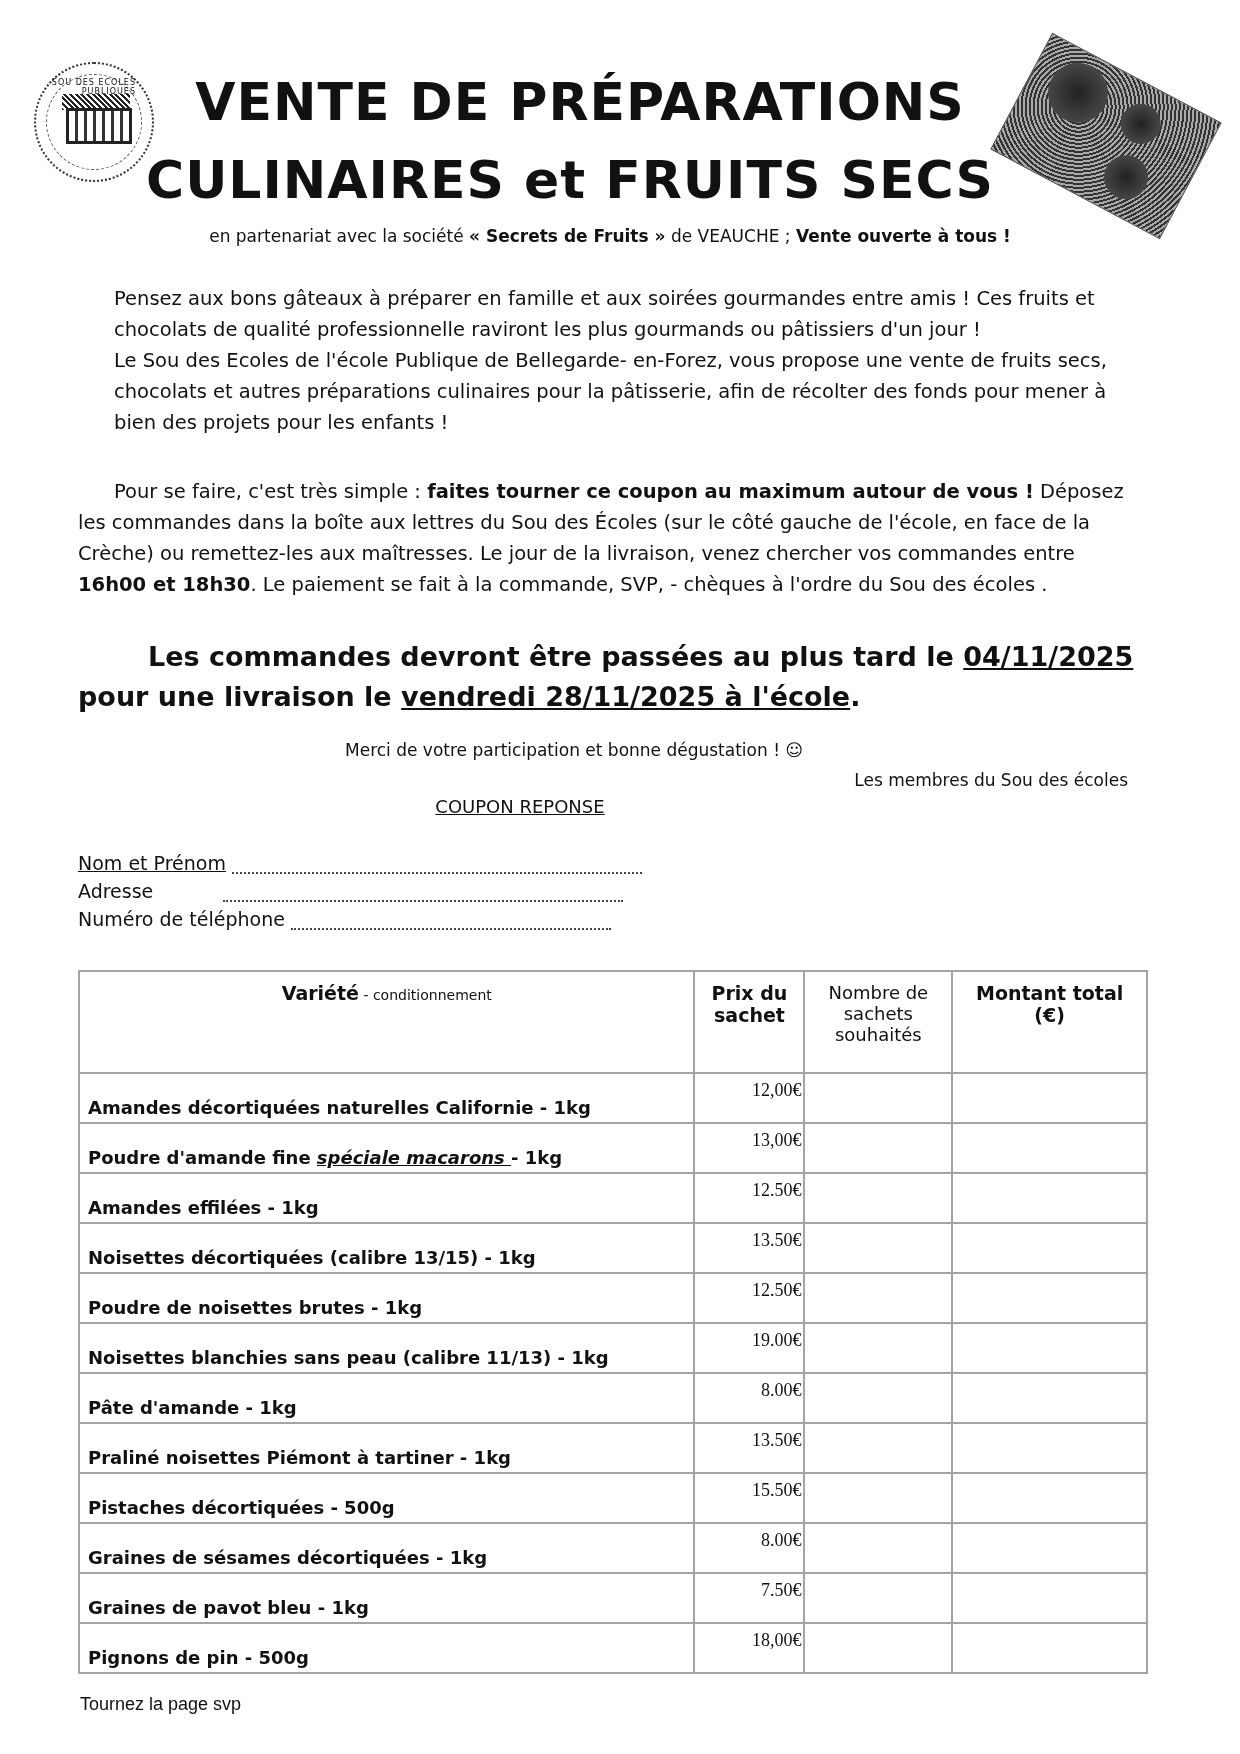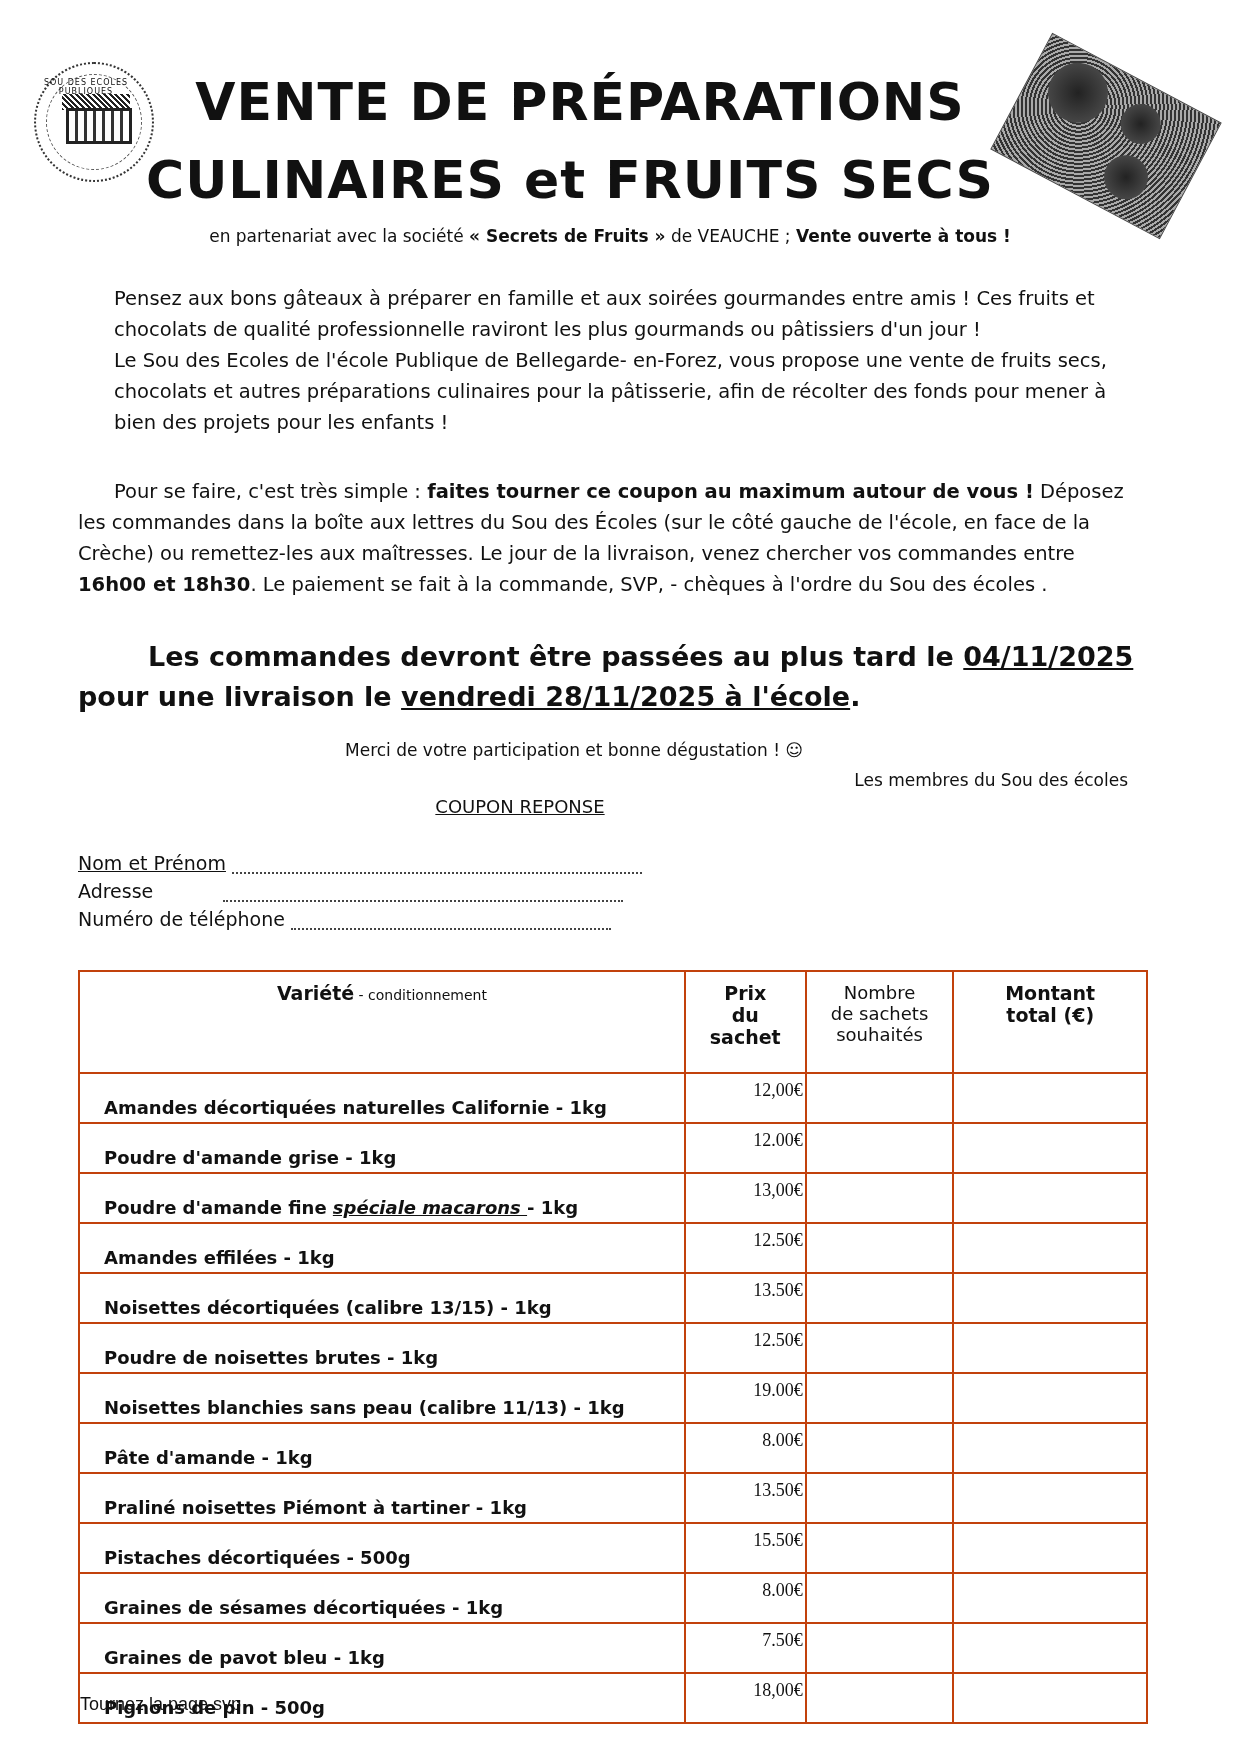--- a/index.html
+++ b/index.html
@@ -4,42 +4,42 @@
 <style>
   html, body { margin:0; padding:0; background:#ffffff; }
   body { width:1240px; height:1754px; position:relative; overflow:hidden;
          font-family:"DejaVu Sans", sans-serif; color:#111; }
   .abs { position:absolute; }
   .logo { left:34px; top:62px; width:120px; height:120px; border-radius:50%;
           border:2px dotted #333; box-sizing:border-box; }
   .logo .ring { position:absolute; left:10px; top:10px; right:10px; bottom:10px; border-radius:50%; border:1px dashed #555; }
   .logo .house { position:absolute; left:30px; top:44px; width:60px; height:30px; border:3px solid #222; background:repeating-linear-gradient(90deg,#fff 0 6px,#333 6px 9px); }
   .logo .roof { position:absolute; left:26px; top:30px; width:68px; height:16px; background:repeating-linear-gradient(45deg,#222 0 2px,#fff 2px 4px); }
-  .logo .txt { position:absolute; left:0; right:16px; top:14px; text-align:center; font-size:8px; letter-spacing:1px; }
+  .logo .txt { position:absolute; left:0; right:16px; top:14px; text-align:right; font-size:8px; letter-spacing:1px; }
   .photo { left:1010px; top:70px; width:190px; height:130px; transform:rotate(28deg);
            background:repeating-radial-gradient(circle at 30% 40%, #333 0 2px,#aaa 2px 4px); border:1px solid #444; }
   .photo .c1,.photo .c2,.photo .c3 { position:absolute; border-radius:50%; background:radial-gradient(#222,#555); }
   .photo .c1 { left:20px; top:10px; width:60px; height:60px; }
   .photo .c2 { left:100px; top:18px; width:40px; height:40px; }
   .photo .c3 { left:110px; top:70px; width:44px; height:44px; }
   .title { left:150px; width:860px; text-align:center; font-weight:bold; font-size:52px; letter-spacing:1px; line-height:60px; }
   .t1 { top:72px; } .t2 { top:150px; left:140px; width:860px; }
   .subtitle { left:150px; top:226px; width:920px; text-align:center; font-size:17px; }
   .para { left:78px; width:1050px; font-size:19.5px; line-height:31px; }
   .p1 { top:283px; } .p3 { top:476px; }
   .indent { padding-left:36px; }
   .big { left:78px; top:637px; width:1060px; font-size:27px; font-weight:bold; line-height:40px; }
   .u { text-decoration:underline; }
   .merci { left:345px; top:740px; font-size:17px;text-align:center; }
   .membres { right:112px; top:770px; font-size:17px; }
   .coupon { left:0; width:1040px; top:796px; text-align:center; font-size:18px; text-decoration:underline; }
   .field { left:78px; font-size:19px; display:flex; align-items:flex-end; }
   .field .dots { border-bottom:2px dotted #444; height:14px; margin-left:6px; }
   table.order { position:absolute; left:78px; top:970px; width:1070px; border-collapse:collapse; }
-  table.order td, table.order th { border:2px solid #c2410c; padding:0 24px; }
+  table.order td, table.order th { border:2px solid #a3a3a3; padding:0 8px; }
   table.order th { font-weight:bold; font-size:19px; height:90px; vertical-align:top; padding-top:10px; }
   table.order th .small { font-size:14px; font-weight:normal; }
   table.order th.c3 { font-size:18px; font-weight:normal; }
   table.order td { height:42px; font-size:18px; font-weight:bold; }
   table.order td.price { text-align:right; font-weight:normal; font-family:"Liberation Serif", serif; font-size:18px; vertical-align:top; padding-top:6px; padding-right:2px;}
   table.order td.label { vertical-align:bottom; padding-bottom:4px; }
   .footer { left:80px; top:1694px; font-family:"Liberation Sans", sans-serif; font-size:18px; }
 </style>
 </head>
 <body>
@@ -113,26 +113,20 @@
     <th class="c3">Nombre de sachets souhaités</th>
     <th>Montant total (€)</th>
   </tr>
   <tr>
         <td class="label">Amandes décortiquées naturelles Californie - 1kg</td>
         <td class="price">12,00€</td>
         <td></td>
         <td></td>
       </tr>
   <tr>
-        <td class="label">Poudre d'amande grise - 1kg</td>
-        <td class="price">12.00€</td>
-        <td></td>
-        <td></td>
-      </tr>
-  <tr>
         <td class="label"><span>Poudre d'amande fine </span><span class="u" style="font-style:italic">spéciale macarons </span><span>- 1kg</span></td>
         <td class="price">13,00€</td>
         <td></td>
         <td></td>
       </tr>
   <tr>
         <td class="label">Amandes effilées - 1kg</td>
         <td class="price">12.50€</td>
         <td></td>
         <td></td>

